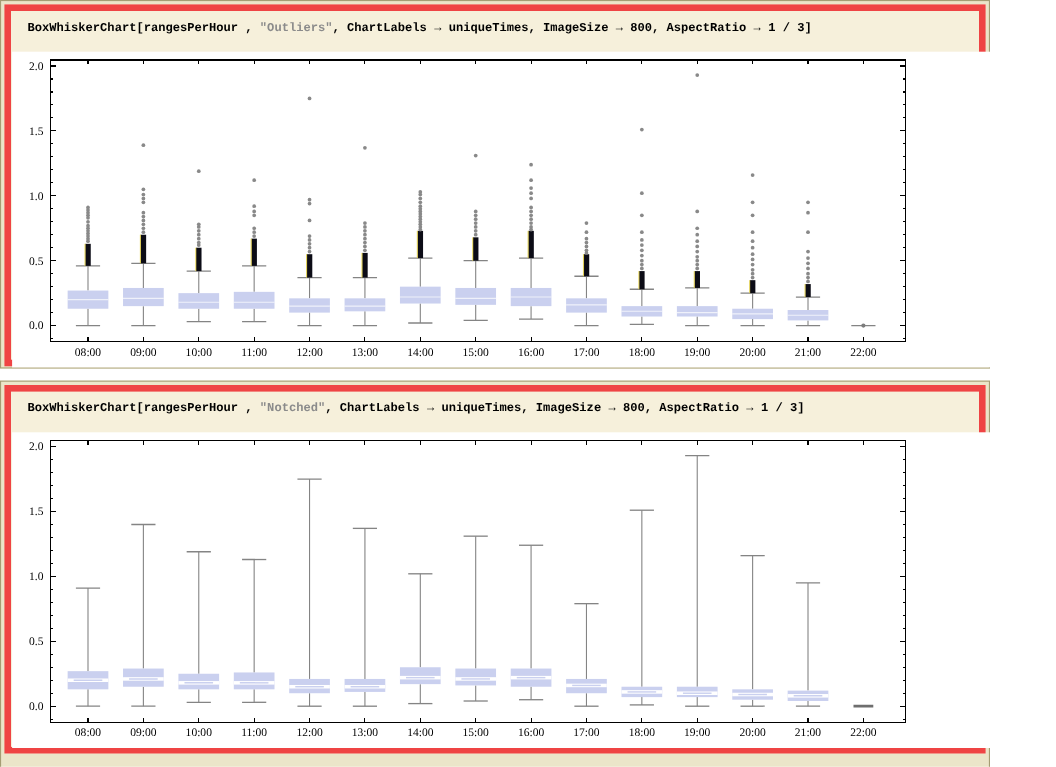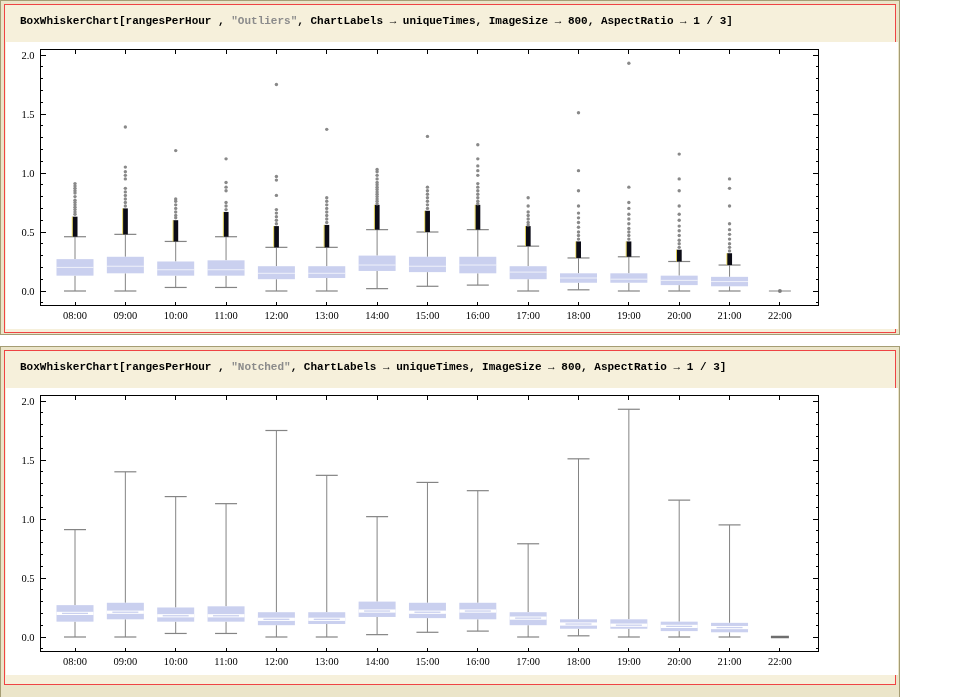--- a/index.html
+++ b/index.html
@@ -11,21 +11,21 @@
   .cell-outer{
     position:absolute;left:0;width:900px;
     background:#ebe5c9;
     border:1px solid #a59d74;
     box-sizing:border-box;
   }
   #cell-0{top:0;height:335px;}
   #cell-1{top:346px;height:358px;}
   .cell-inner{
     position:absolute;left:3px;top:3px;right:3px;
-    border:1px solid #ef4444;
+    border:6px solid #ef4444;
     background:#f6f0db;
     box-sizing:border-box;
     padding-left:32px;
   }
   #cell-0 .cell-inner{height:329px;}
   #cell-1 .cell-inner{height:335px;}
   .code-line{
     position:absolute;top:5px;left:15px;right:4px;height:30px;
     padding-top:4px;
     font-family:"Liberation Mono","DejaVu Sans Mono",monospace;

